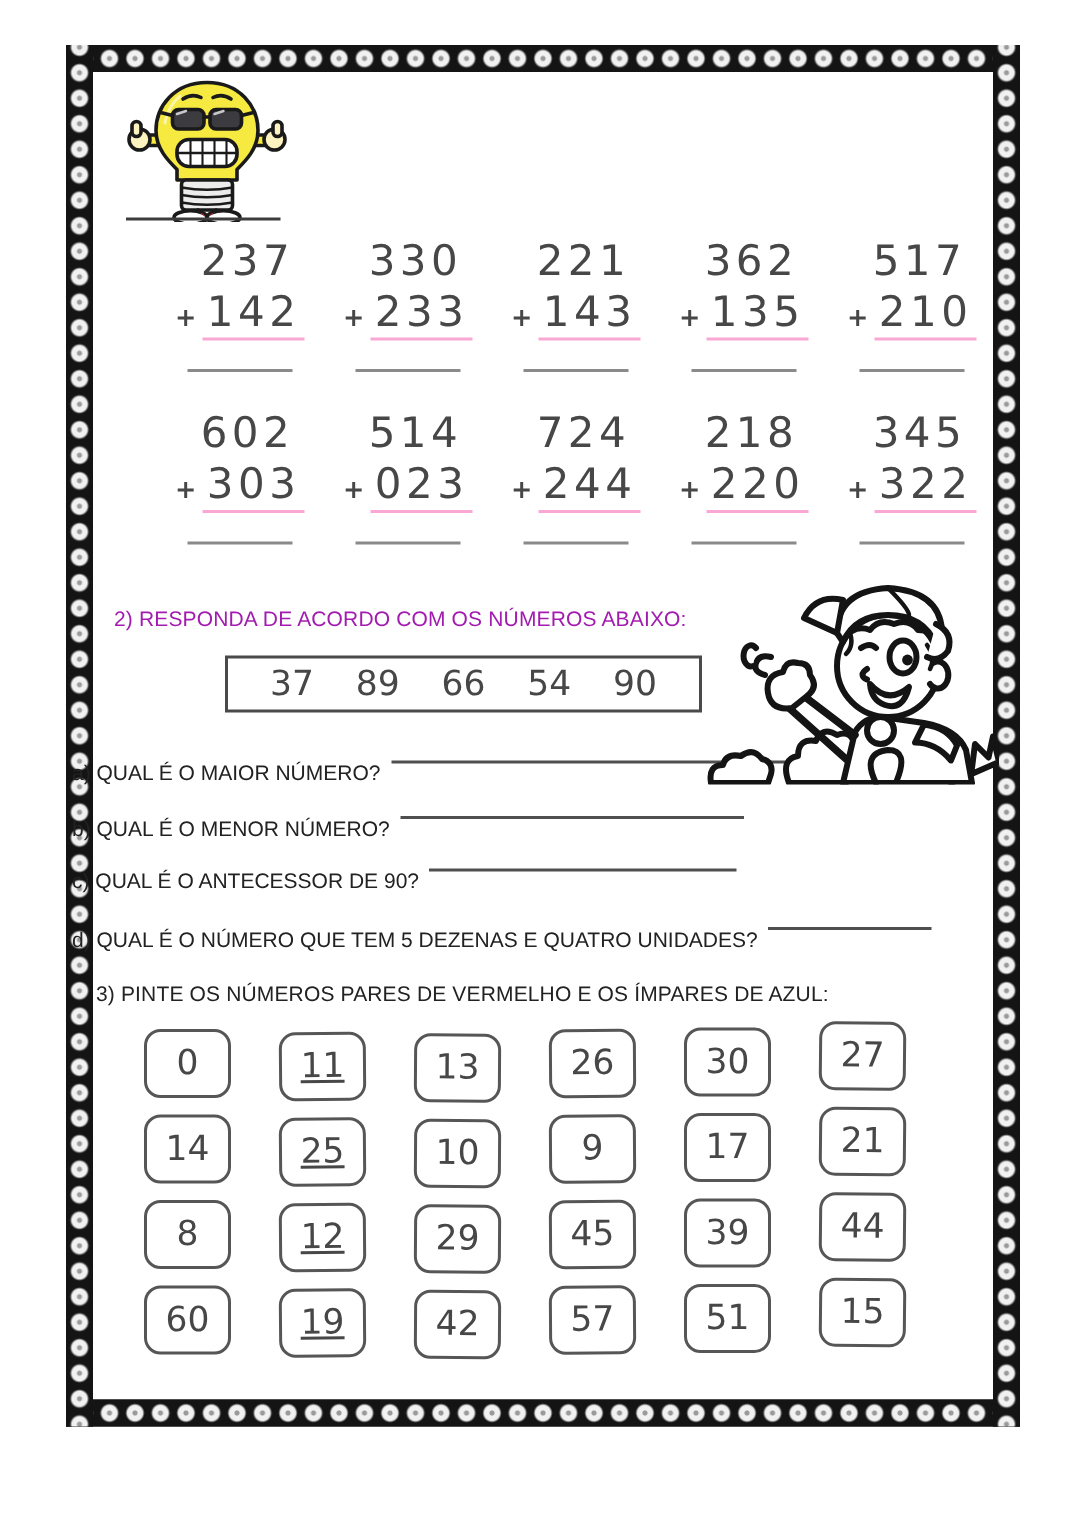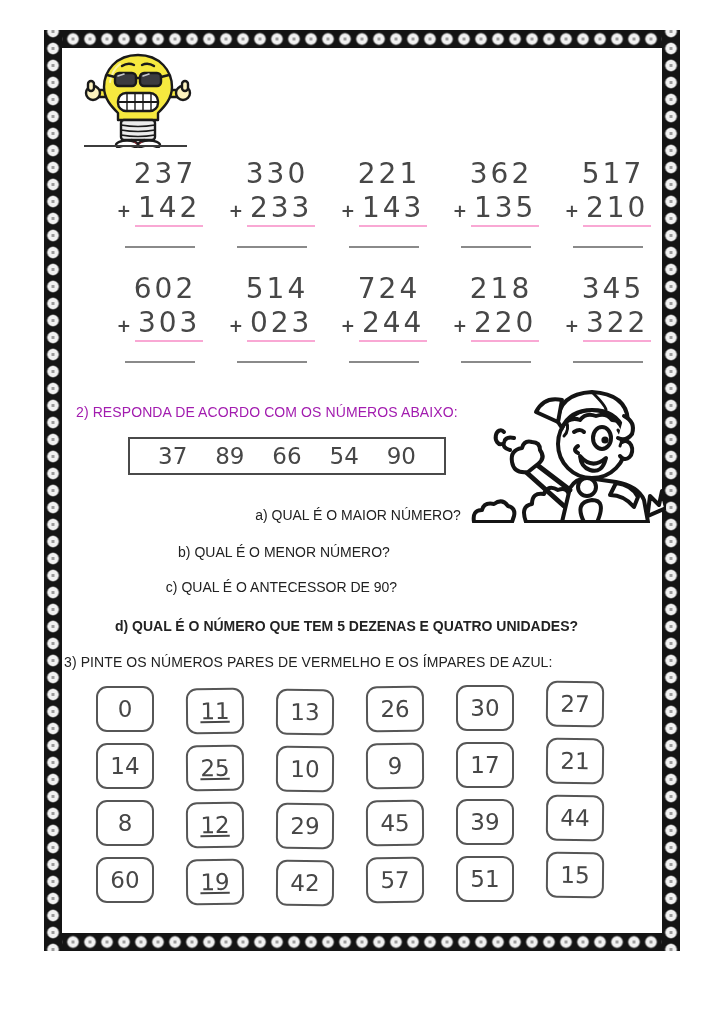--- a/index.html
+++ b/index.html
@@ -30,28 +30,28 @@
   .prob-row.r1 { top:158px; } .prob-row.r2 { top:273px; }
   .problem { width:98px; display:flex; flex-direction:column; align-items:center; }
   .p-top { font-size:28px; line-height:32px; letter-spacing:3px; padding-left:10px; }
   .p-bottom { display:flex; align-items:baseline; margin-top:2px; }
   .p-plus { font-size:17px; color:#474747; margin-right:4px; font-weight:bold; }
   .p-add2 { font-size:28px; line-height:32px; letter-spacing:3px; border-bottom:2px solid #f9a8d4; padding:0 3px 1px 3px; }
   .p-answer { margin-top:19px; width:70px; border-bottom:2px solid #8a8a8a; height:0; }
 
   
   .s2-heading { position:absolute; left:76px; top:404px; font-size:14px; color:#a21caf; letter-spacing:.1px; }
-  .s2-box { position:absolute; left:128px; top:437px; width:318px; height:38px;
+  .s2-box { position:absolute; left:150px; top:437px; width:318px; height:38px;
     border:2px solid #4a4a4a; display:flex; align-items:center; justify-content:space-between; padding:0 28px; }
   .s2-box .n { font-size:23px; }
-  .q-row { position:absolute; left:60px; display:flex; align-items:center; height:17px;flex-direction:column; }
+  .q-row { position:absolute; left:48px; display:flex; align-items:flex-start; height:17px; }
   .q-label { font-size:14px; color:#222; white-space:nowrap; }
   .q-line { flex:1; border-bottom:2px solid #4f4f4f; margin-left:7px; margin-bottom:1px; }
   .q-a { top:507px; width:596px; } .q-b { top:544px; width:448px; }
-  .q-c { top:579px; width:443px; } .q-d { top:618px; width:573px;font-weight:bold; }
+  .q-c { top:579px; width:443px; } .q-d { top:618px; width:573px; }
   .boy { position:absolute; left:466px; top:386px; }
 
   
   .s3-heading { position:absolute; left:64px; top:654px; font-size:14px; color:#222; letter-spacing:.1px; }
   .grid { position:absolute; left:96px; top:686px; width:508px;
     display:grid; grid-template-columns:repeat(6,58px); justify-content:space-between; row-gap:11px; }
   .cell { height:46px; border:2px solid #565656; border-radius:11px;
     display:flex; align-items:center; justify-content:center; font-size:23px; background:#fff; }
   .cell:nth-child(6n)   { transform:translateY(-5px) rotate(.6deg); }
   .cell:nth-child(6n+2) { transform:translateY(2px) rotate(-.5deg);text-decoration:underline; }

